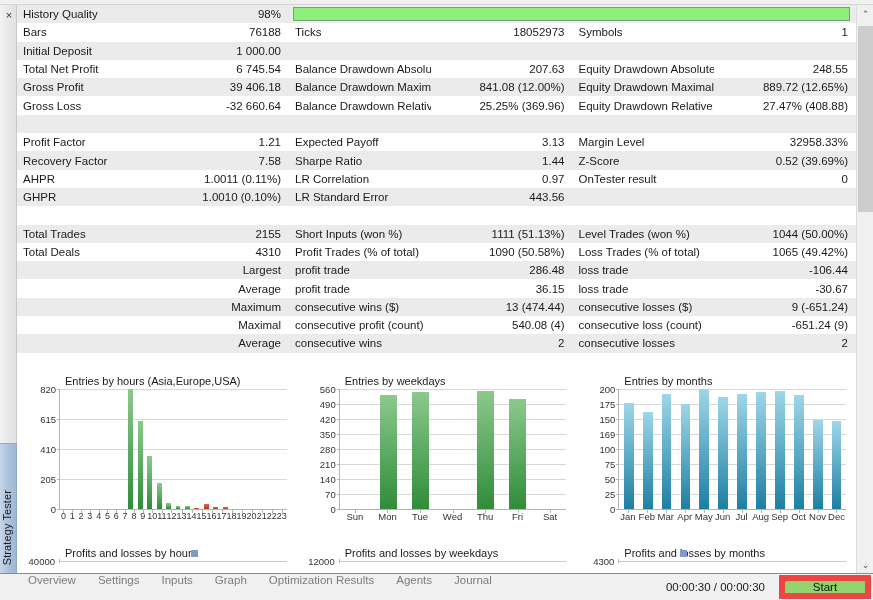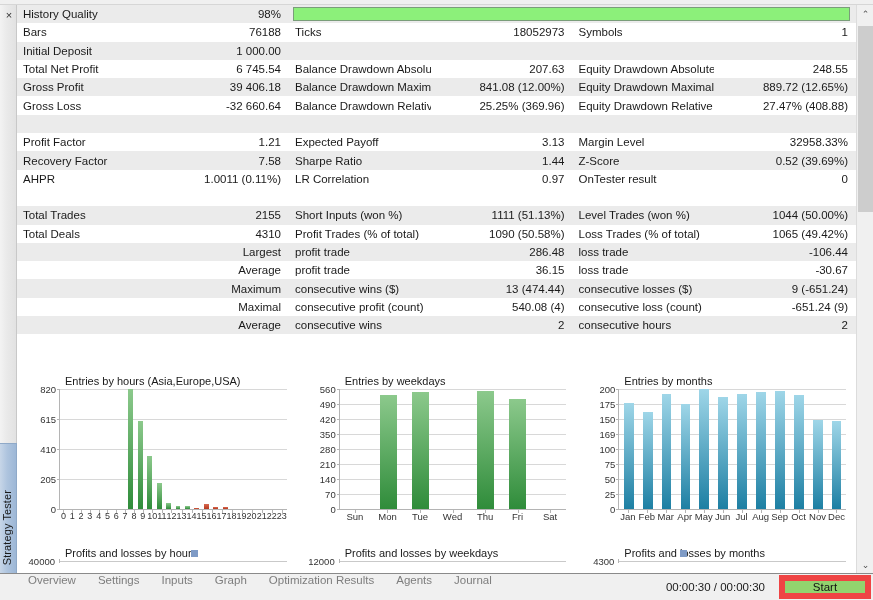--- a/index.html
+++ b/index.html
@@ -444,20 +444,28 @@
               <td class="val c3v">0.52 (39.69%)</td>
             </tr>
             <tr>
               <td class="lbl c1l">AHPR</td>
               <td class="val c1v">1.0011 (0.11%)</td>
               <td class="lbl c2l">LR Correlation</td>
               <td class="val c2v">0.97</td>
               <td class="lbl c3l">OnTester result</td>
               <td class="val c3v">0</td>
             </tr>
+            <tr class="alt">
+              <td class="lbl c1l">GHPR</td>
+              <td class="val c1v">1.0010 (0.10%)</td>
+              <td class="lbl c2l">LR Standard Error</td>
+              <td class="val c2v">443.56</td>
+              <td class="lbl c3l"></td>
+              <td class="val c3v"></td>
+            </tr>
             <tr class=" spacer-row">
               <td class="lbl c1l"></td>
               <td class="val c1v"></td>
               <td class="lbl c2l"></td>
               <td class="val c2v"></td>
               <td class="lbl c3l"></td>
               <td class="val c3v"></td>
             </tr>
             <tr class="alt">
               <td class="lbl c1l">Total Trades</td>
@@ -505,21 +513,21 @@
               <td class="lbl c2l">consecutive profit (count)</td>
               <td class="val c2v">540.08 (4)</td>
               <td class="lbl c3l">consecutive loss (count)</td>
               <td class="val c3v">-651.24 (9)</td>
             </tr>
             <tr class="alt">
               <td class="lbl c1l"></td>
               <td class="val c1v">Average</td>
               <td class="lbl c2l">consecutive wins</td>
               <td class="val c2v">2</td>
-              <td class="lbl c3l">consecutive hours</td>
+              <td class="lbl c3l">consecutive losses</td>
               <td class="val c3v">2</td>
             </tr>
           </tbody>
       </table>
 
       <div class="charts" id="charts-row">
           <div class="chart-cell">
             <div class="chart-title">Entries by hours (Asia,Europe,USA)</div>
             <div class="plot">
               <div class="gridline" style="top: 100%;"></div>

